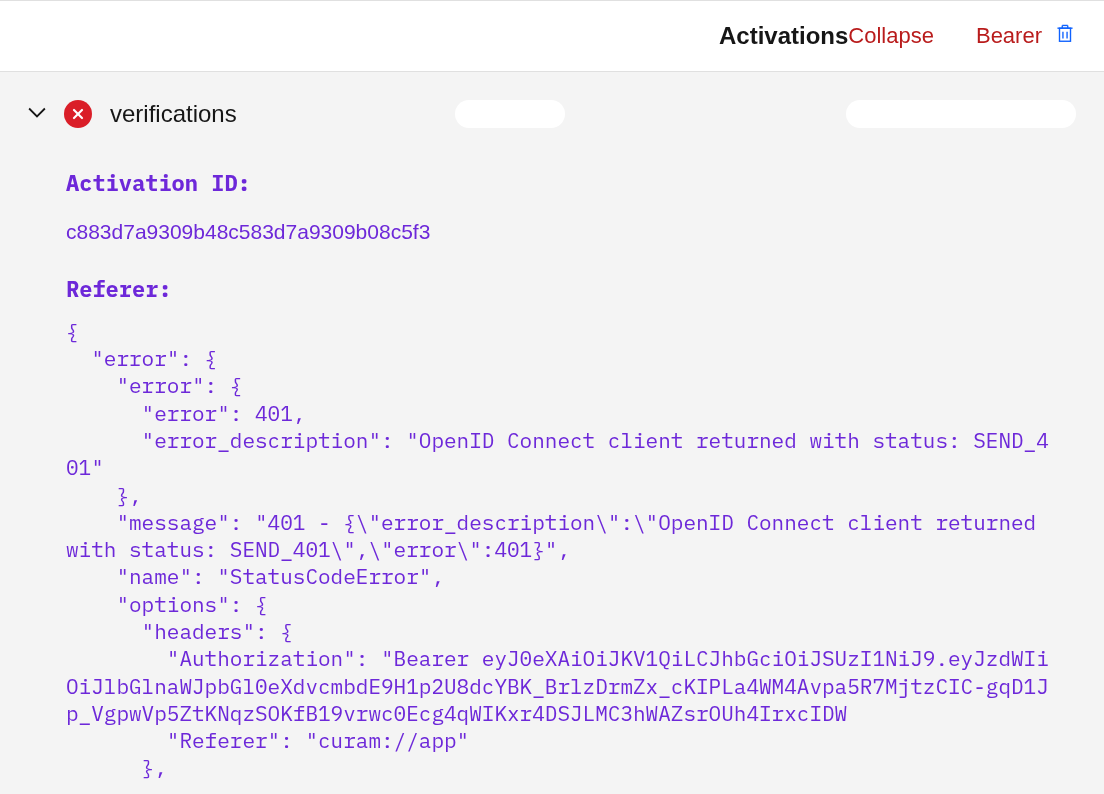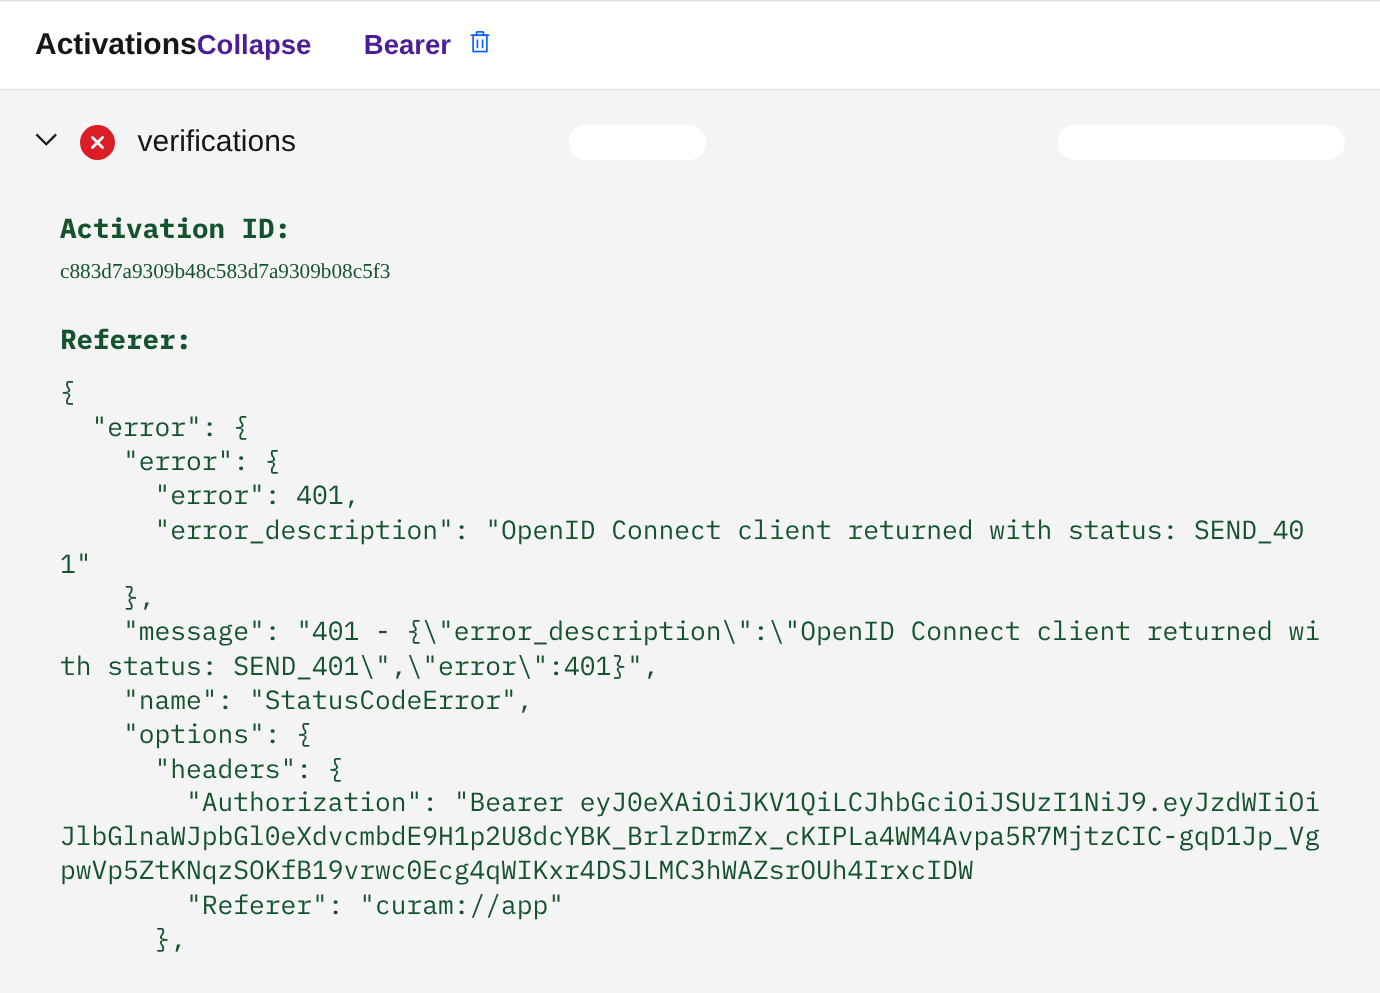--- a/index.html
+++ b/index.html
@@ -14,36 +14,36 @@
     height: 794px;
     overflow: hidden;
   }
   .header {
     background: #ffffff;
     border-top: 1px solid #e0e0e0;
     border-bottom: 1px solid #e0e0e0;
     padding: 20px 28px;
     display: flex;
     align-items: center;
-    justify-content: flex-start;
+    justify-content: flex-end;
   }
   .header-title {
     font-size: 24px;
     font-weight: 600;
     color: #161616;
   }
   .header-actions {
     display: flex;
     align-items: center;
     gap: 42px;
   }
   .action-link {
-    color: #4c1d95;
+    color: #b91c1c;
     font-size: 22px;
-    font-weight: 700;
+    font-weight: 400;
     cursor: pointer;
     display: flex;
     align-items: center;
     gap: 12px;
   }
   .trash-icon {
     width: 22px;
     height: 24px;
     flex-shrink: 0;
   }
@@ -72,35 +72,35 @@
   .status-circle svg {
     width: 14px;
     height: 14px;
   }
   .activation-name {
     font-size: 24px;
     color: #161616;
     font-weight: 400;
   }
   .details {
-    padding: 32px 44px 0 48px;
+    padding: 32px 44px 0 66px;
     font-family: "IBM Plex Mono", "Courier New", Courier, monospace;
     font-size: 20px;
     line-height: 1.35;
-    color: #14532d;
+    color: #6d28d9;
   }
   .label {
     font-weight: 700;
     font-family: "IBM Plex Mono", "Courier New", Courier, monospace;
     font-size: 22px;
   }
   .value {
-    font-family: Liberation Serif, serif;
-    font-size: 17px;
-    margin-top: 8px;
+    font-family: Liberation Sans, sans-serif;
+    font-size: 21px;
+    margin-top: 20px;
   }
   .section-gap {
     height: 28px;
   }
   .results-block {
     font-family: "IBM Plex Mono", "Courier New", Courier, monospace;
     white-space: pre-wrap;
     word-break: break-all;
     font-size: 21px;
     line-height: 1.3;

